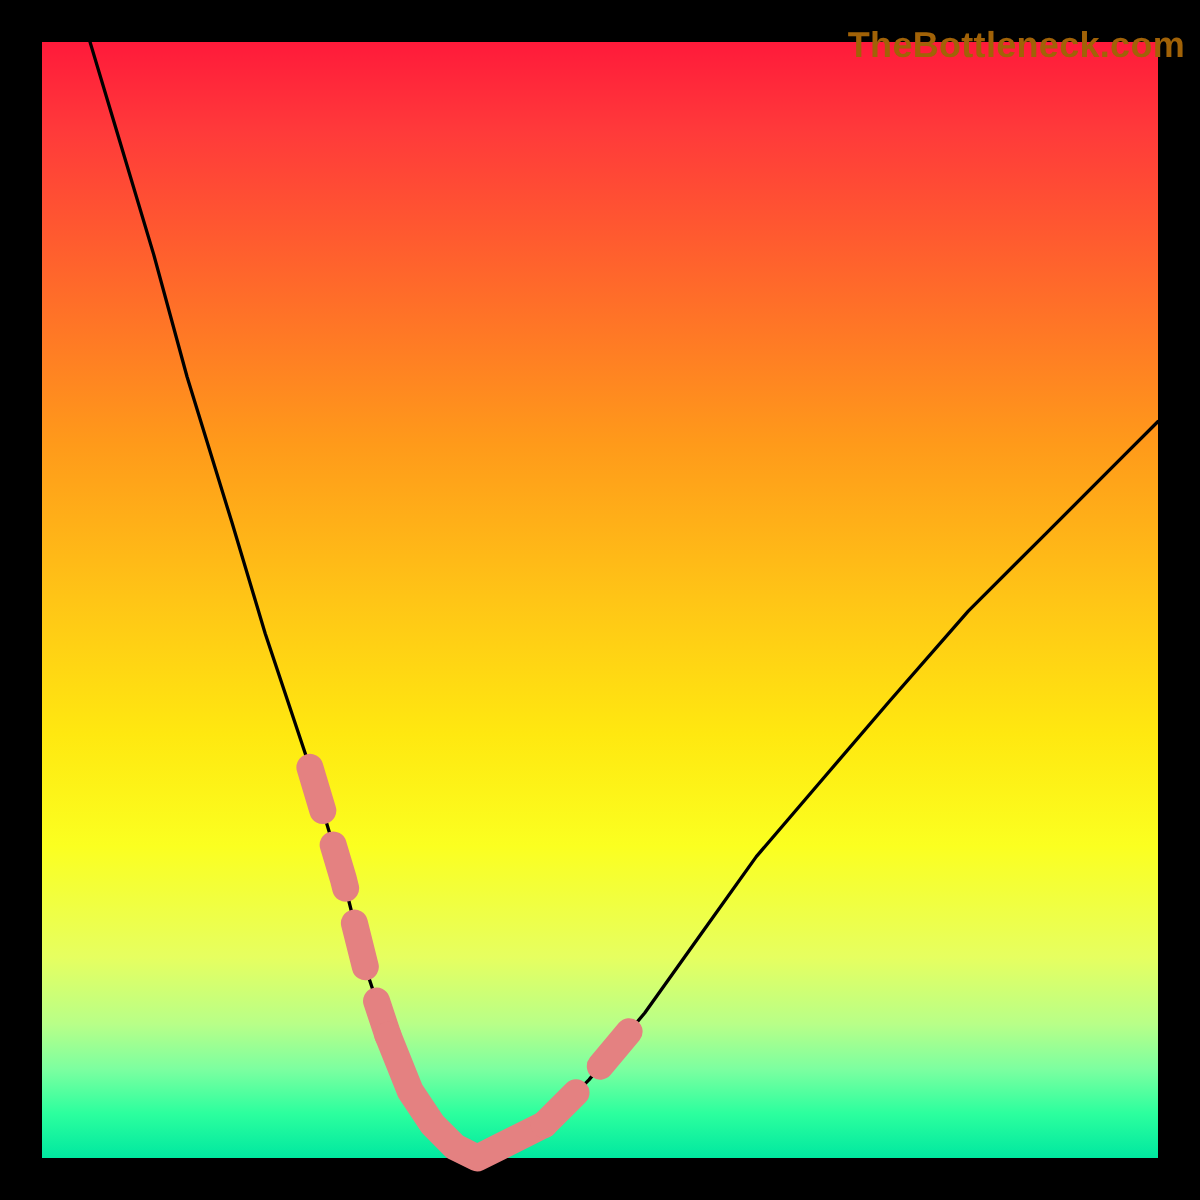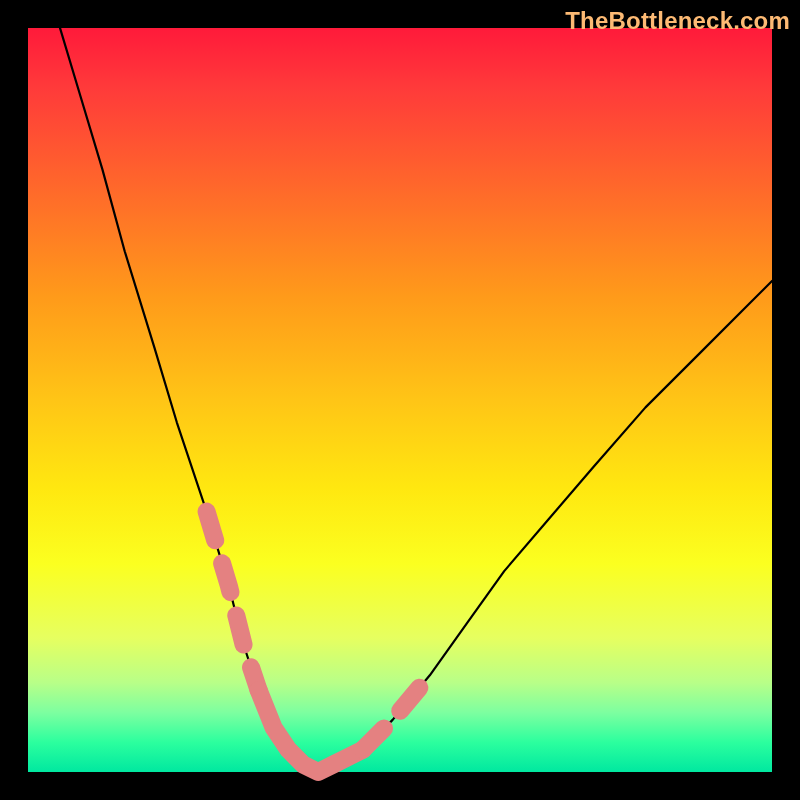--- a/index.html
+++ b/index.html
@@ -27,23 +27,23 @@
       #fbff20 72%,
       #e6ff60 82%,
       #b8ff88 88%,
       #7dffa0 92%,
       #2cff9e 96%,
       #00e8a0 100%
     );
   }
   .watermark {
     position: absolute;
-    top: 7px;
+    top: 17px;
     right: 10px;
-    color: #fdba74;
+    color: #a16207;
     font-weight: 700;
     font-size: 24px;
     letter-spacing: 0.2px;
     pointer-events: none;
   }
   svg.plot {
     position: absolute;
     left: 0;
     top: 0;
     width: 744px;

